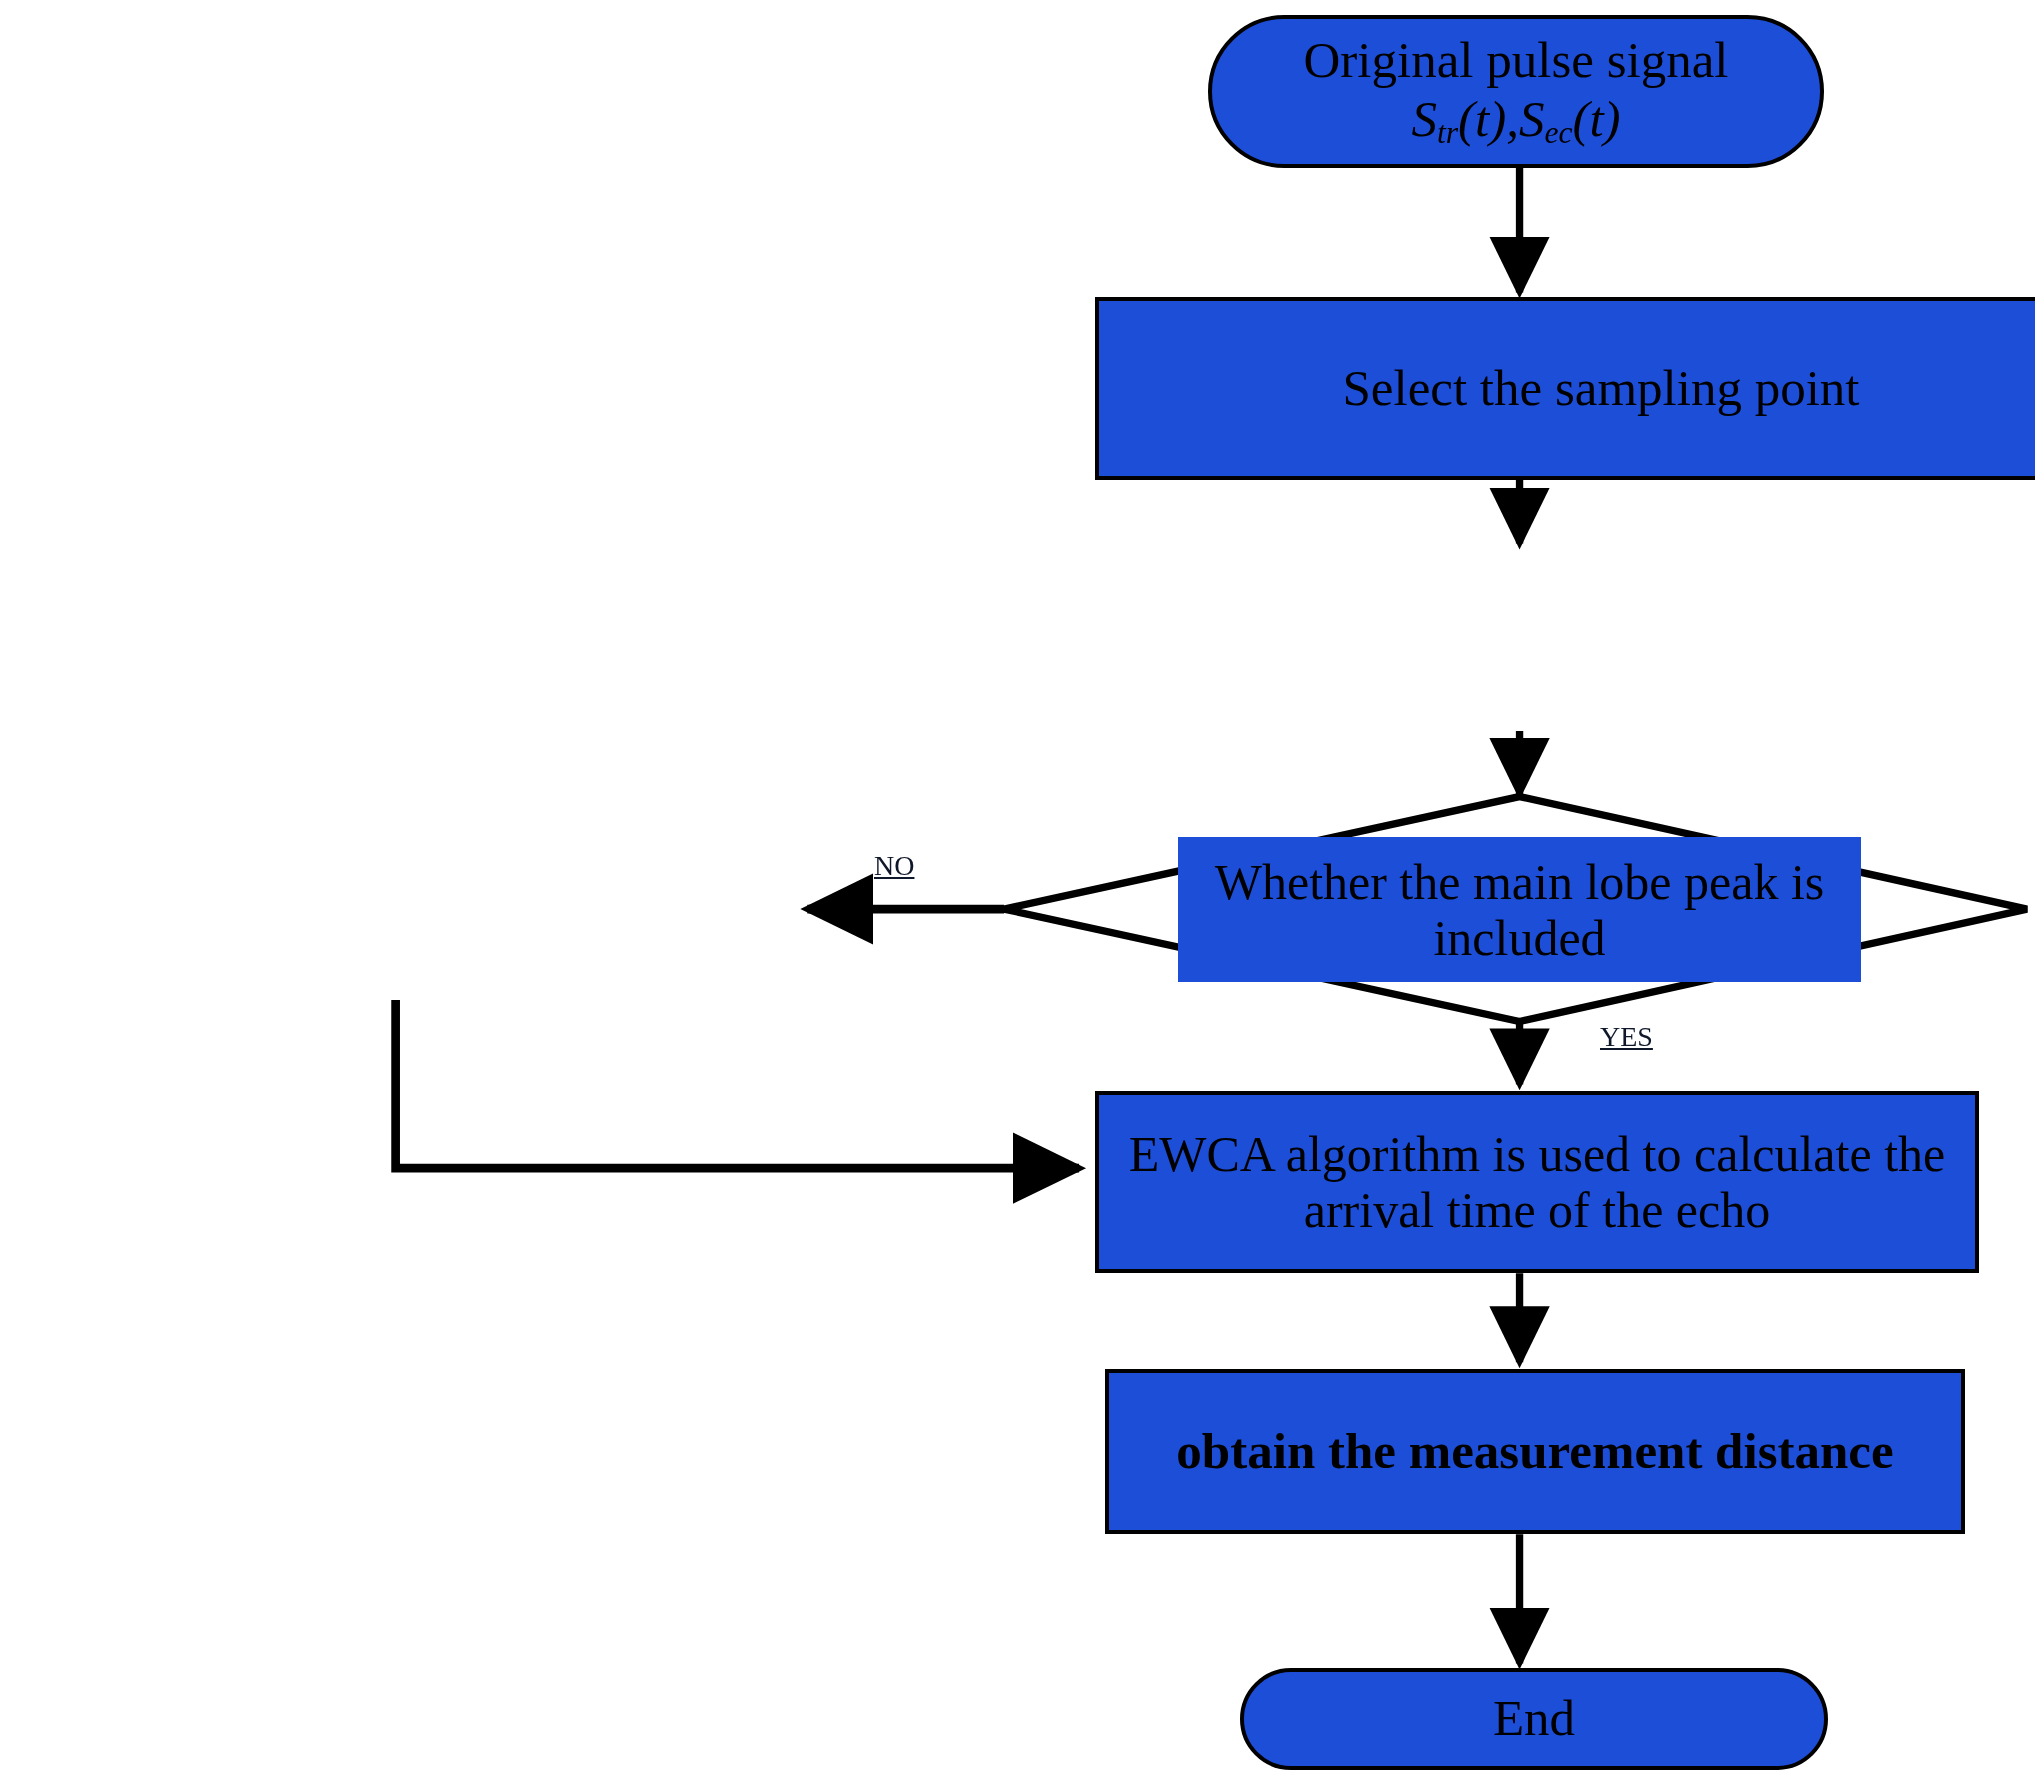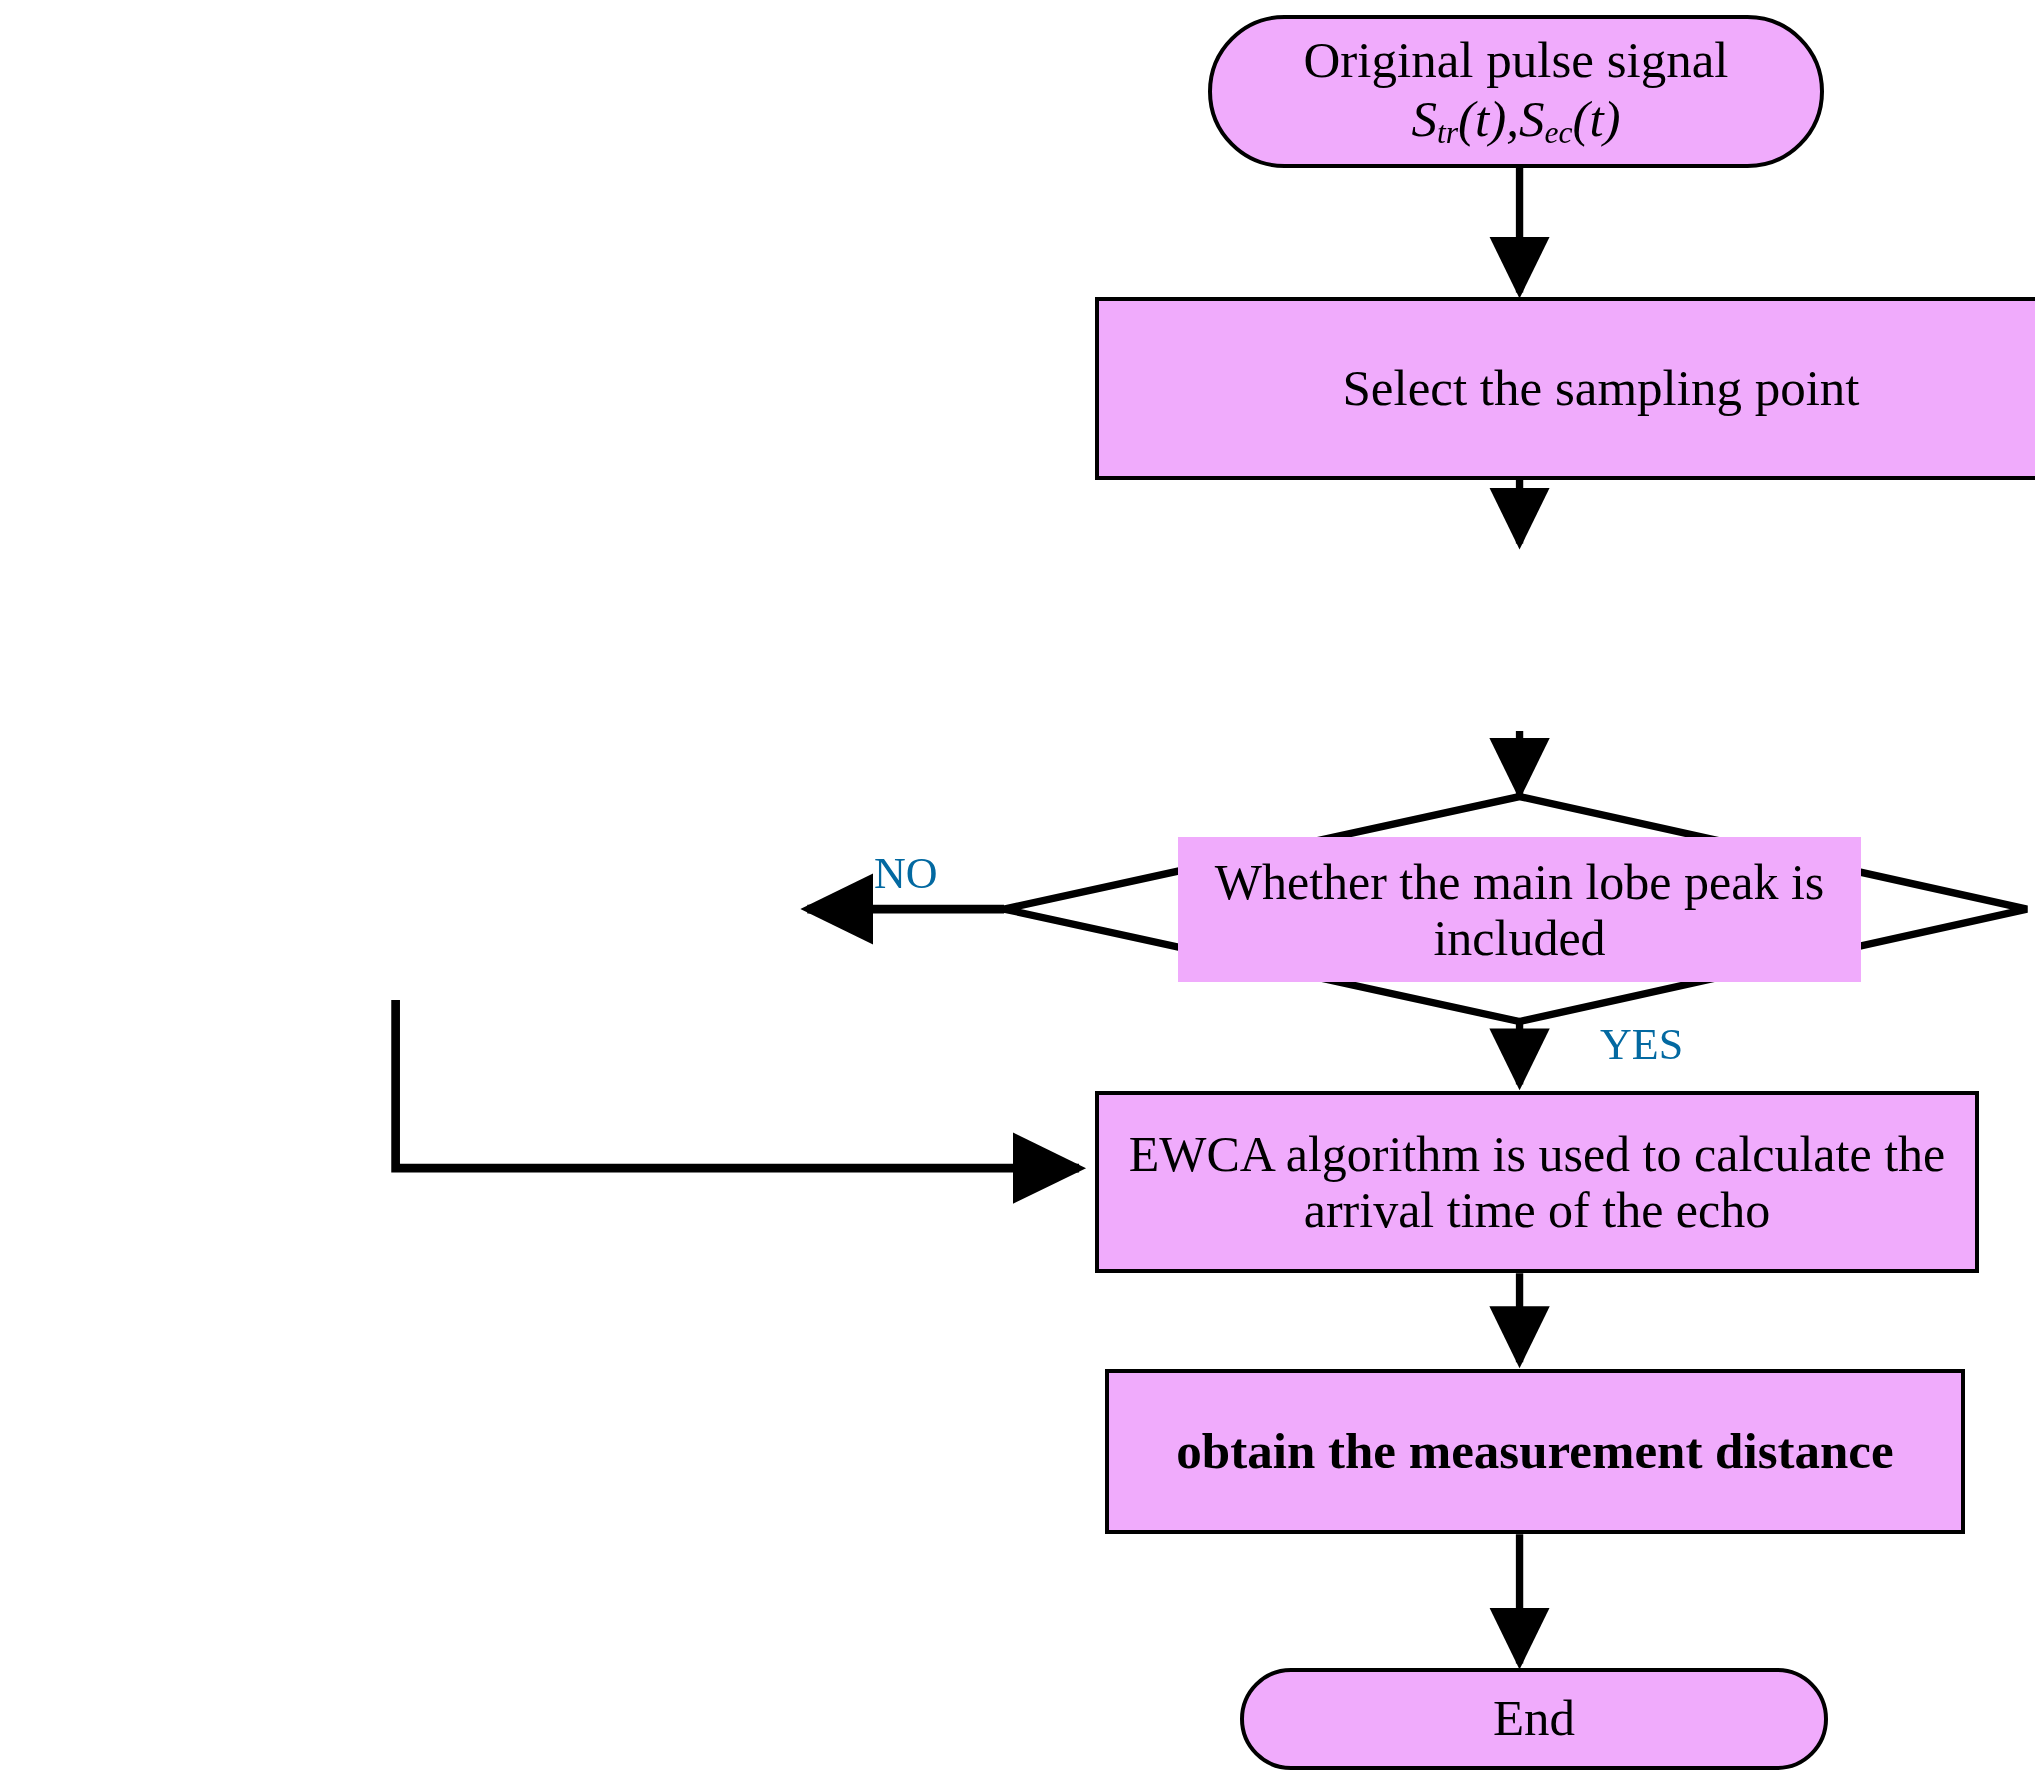--- a/index.html
+++ b/index.html
@@ -16,21 +16,21 @@
     font-family: "Liberation Serif", "DejaVu Serif", serif;
     color: #000000;
   }
   .node {
     position: absolute;
     box-sizing: border-box;
     display: flex;
     align-items: center;
     justify-content: center;
     text-align: center;
-    background: #f0abfc;
+    background: #1d4ed8;
     color: #000000;
   }
   .process {
     border: 4px solid #000000;
   }
   .terminator {
     border: 4px solid #000000;
     border-radius: 80px;
   }
   .node .label {
@@ -38,24 +38,25 @@
     width: 100%;
     line-height: 1.12;
     padding: 0 12px;
     box-sizing: border-box;
   }
   .fs-big   { font-size: 51px; }
   .fs-med   { font-size: 50px; }
 
   .edge-label {
     position: absolute;
-    font-size: 44px;
+    font-size: 28px;
     line-height: 1;
-    color: #0369a1;
+    color: #0f172a;
     white-space: nowrap;
+    text-decoration: underline;
   }
 
   svg.wires {
     position: absolute;
     left: 0;
     top: 0;
     width: 2035px;
     height: 1786px;
     pointer-events: none;
   }

